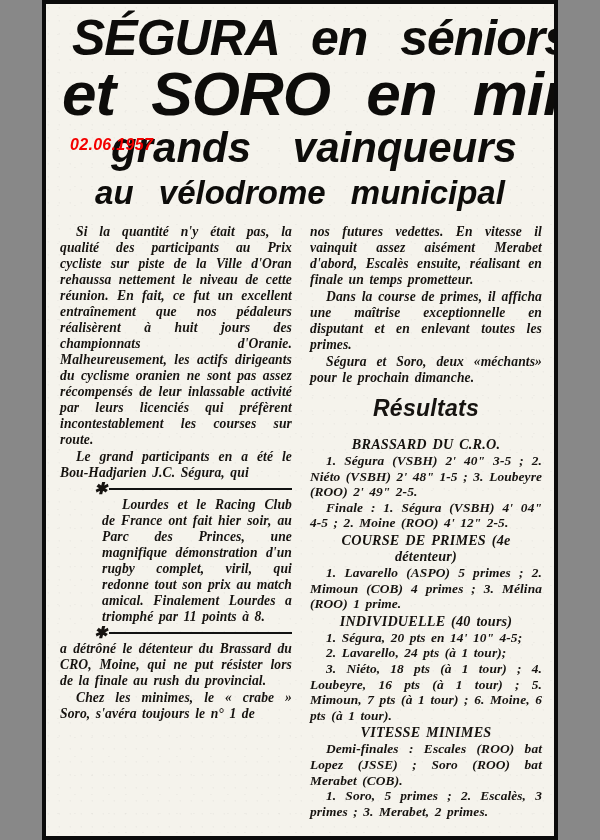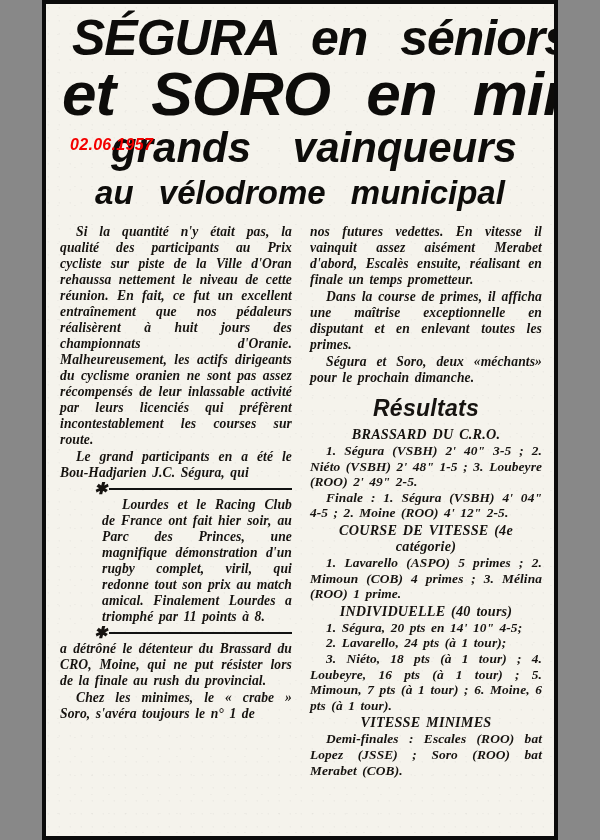--- a/index.html
+++ b/index.html
@@ -40,21 +40,21 @@
   .col p.flush{ text-indent:0; }
   
   .divider{ display:flex; align-items:center; margin:3px 0 3px 34px; }
   .divider .star{ font-size:16px; line-height:10px; }
   .divider .rule{ flex:1; border-top:2.5px solid #111; margin-left:1px; }
   .insert{ margin-left:42px; }
   .insert p{ text-indent:20px; }
   
   .results-title{
     font-family:"Liberation Sans", sans-serif; font-weight:bold;
-    font-size:23px; line-height:30px; text-align:center; margin:7px 0 3px; letter-spacing:0.3px;
+    font-size:23px; line-height:30px; text-align:center; margin:7px 0 13px; letter-spacing:0.3px;
   }
   .section-head{
     font-weight:bold; font-size:14.2px; line-height:16px;
     text-align:center; margin:1px 0; letter-spacing:0.2px; text-indent:0;
   }
   .results p{ font-size:13.4px; line-height:15.6px; margin-bottom:0; }
 </style>
 </head>
 <body>
 
@@ -99,28 +99,29 @@
       <p>Dans la course de primes, il afficha une maîtrise exceptionnelle en disputant et en enlevant toutes les primes.</p>
       <p>Ségura et Soro, deux «méchants» pour le prochain dimanche.</p>
 
       <div class="results">
         <div class="results-title">Résultats</div>
 
         <div class="section-head">BRASSARD DU C.R.O.</div>
         <p>1. Ségura (VSBH) 2' 40" 3-5 ; 2. Niéto (VSBH) 2' 48" 1-5 ; 3. Loubeyre (ROO) 2' 49" 2-5.</p>
         <p>Finale : 1. Ségura (VSBH) 4' 04" 4-5 ; 2. Moine (ROO) 4' 12" 2-5.</p>
 
-        <div class="section-head">COURSE DE VITESSE (4e catégorie)</div>
+        <div class="section-head">COURSE DE PRIMES (4e détenteur)</div>
         <p>1. Lavarello (ASPO) 5 primes ; 2. Mimoun (COB) 4 primes ; 3. Mélina (ROO) 1 prime.</p>
 
         <div class="section-head">INDIVIDUELLE (40 tours)</div>
         <p>1. Ségura, 20 pts en 14' 10" 4-5;</p>
         <p>2. Lavarello, 24 pts (à 1 tour);</p>
         <p>3. Niéto, 18 pts (à 1 tour) ; 4. Loubeyre, 16 pts (à 1 tour) ; 5. Mimoun, 7 pts (à 1 tour) ; 6. Moine, 6 pts (à 1 tour).</p>
 
         <div class="section-head">VITESSE MINIMES</div>
         <p>Demi-finales : Escales (ROO) bat Lopez (JSSE) ; Soro (ROO) bat Merabet (COB).</p>
 
+        <p>1. Soro, 5 primes ; 2. Escalès, 3 primes ; 3. Merabet, 2 primes.</p>
       </div>
     </div>
 
   </div>
 </div>
 
 </body></html>

